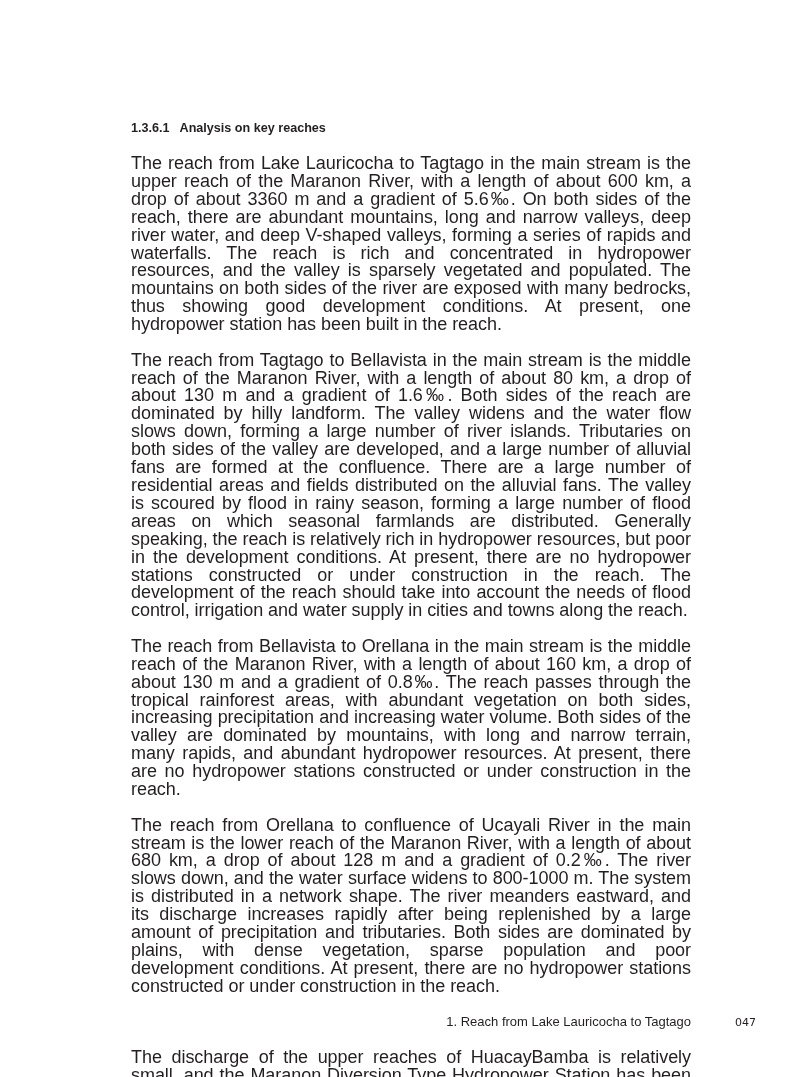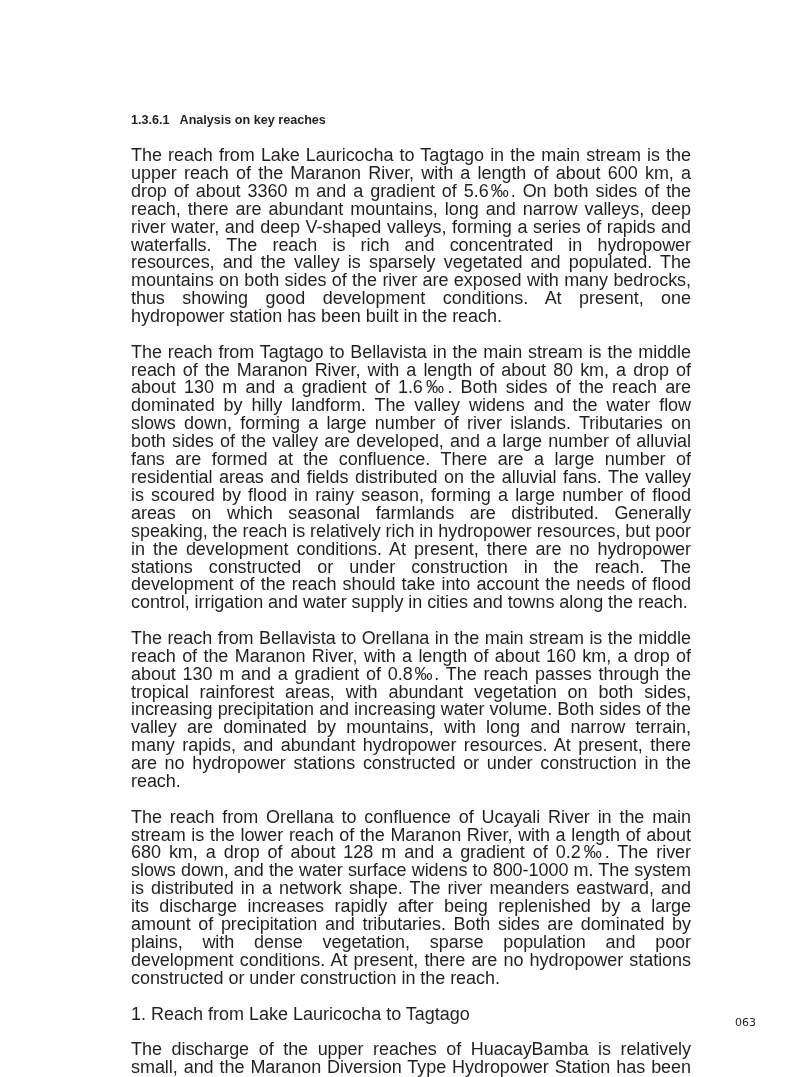--- a/index.html
+++ b/index.html
@@ -18,34 +18,35 @@
     .page {
       position: absolute;
       left: 131px;
       top: 111px;
       width: 560px;
     }
     .heading {
       font-weight: bold;
       font-size: 12.6px;
       line-height: 18px;
-      margin: 0 0 18px 0;
+      margin: 8px 0 18px 0;
       white-space: pre;
     }
     .para {
       font-size: 18px;
       line-height: 17.9px;
       text-align: justify;
       margin: 0 0 17.6px 0;
       letter-spacing: -0.05px;
     }
     .subhead {
-      font-size: 18px;
+      font-size: 13px;
       line-height: 18px;
       margin: 0 0 17.5px 0;
+      text-align: right;
     }
     .h2 {
       margin-top: 0;
     }
     .page-number {
       position: absolute;
       left: 735px;
       top: 1016px;
       font-size: 11px;
       font-family: "DejaVu Sans", sans-serif;
@@ -62,13 +63,13 @@
   <p class="para">The reach from Tagtago to Bellavista in the main stream is the middle reach of the Maranon River, with a length of about 80 km, a drop of about 130 m and a gradient of 1.6‰. Both sides of the reach are dominated by hilly landform. The valley widens and the water flow slows down, forming a large number of river islands. Tributaries on both sides of the valley are developed, and a large number of alluvial fans are formed at the confluence. There are a large number of residential areas and fields distributed on the alluvial fans. The valley is scoured by flood in rainy season, forming a large number of flood areas on which seasonal farmlands are distributed. Generally speaking, the reach is relatively rich in hydropower resources, but poor in the development conditions. At present, there are no hydropower stations constructed or under construction in the reach. The development of the reach should take into account the needs of flood control, irrigation and water supply in cities and towns along the reach.</p>
   <p class="para">The reach from Bellavista to Orellana in the main stream is the middle reach of the Maranon River, with a length of about 160 km, a drop of about 130 m and a gradient of 0.8‰. The reach passes through the tropical rainforest areas, with abundant vegetation on both sides, increasing precipitation and increasing water volume. Both sides of the valley are dominated by mountains, with long and narrow terrain, many rapids, and abundant hydropower resources. At present, there are no hydropower stations constructed or under construction in the reach.</p>
   <p class="para">The reach from Orellana to confluence of Ucayali River in the main stream is the lower reach of the Maranon River, with a length of about 680 km, a drop of about 128 m and a gradient of 0.2‰. The river slows down, and the water surface widens to 800-1000 m. The system is distributed in a network shape. The river meanders eastward, and its discharge increases rapidly after being replenished by a large amount of precipitation and tributaries. Both sides are dominated by plains, with dense vegetation, sparse population and poor development conditions. At present, there are no hydropower stations constructed or under construction in the reach.</p>
 
 
   <div class="subhead">1. Reach from Lake Lauricocha to Tagtago</div>
 
   <p class="para">The discharge of the upper reaches of HuacayBamba is relatively small, and the Maranon Diversion Type Hydropower Station has been built in the reach. Therefore, this report focuses on the preliminary study of the layout scheme of cascade hydropower stations in the lower reaches of HuacayBamba. According to the terrain on both sides of the river, 11 end-to-end cascade hydropower stations, such as Rupac and Quiches, can be arranged from top to bottom, with a total available drop of 1860 m, a total installed capacity of 8955 MW and an annual power generation of 44.70 TWh. Rupac Hydropower Station has the annual regulating capacity.</p>
 </div>
 
-<div class="page-number">063</div>
+<div class="page-number">047</div>
 
 </body></html>

